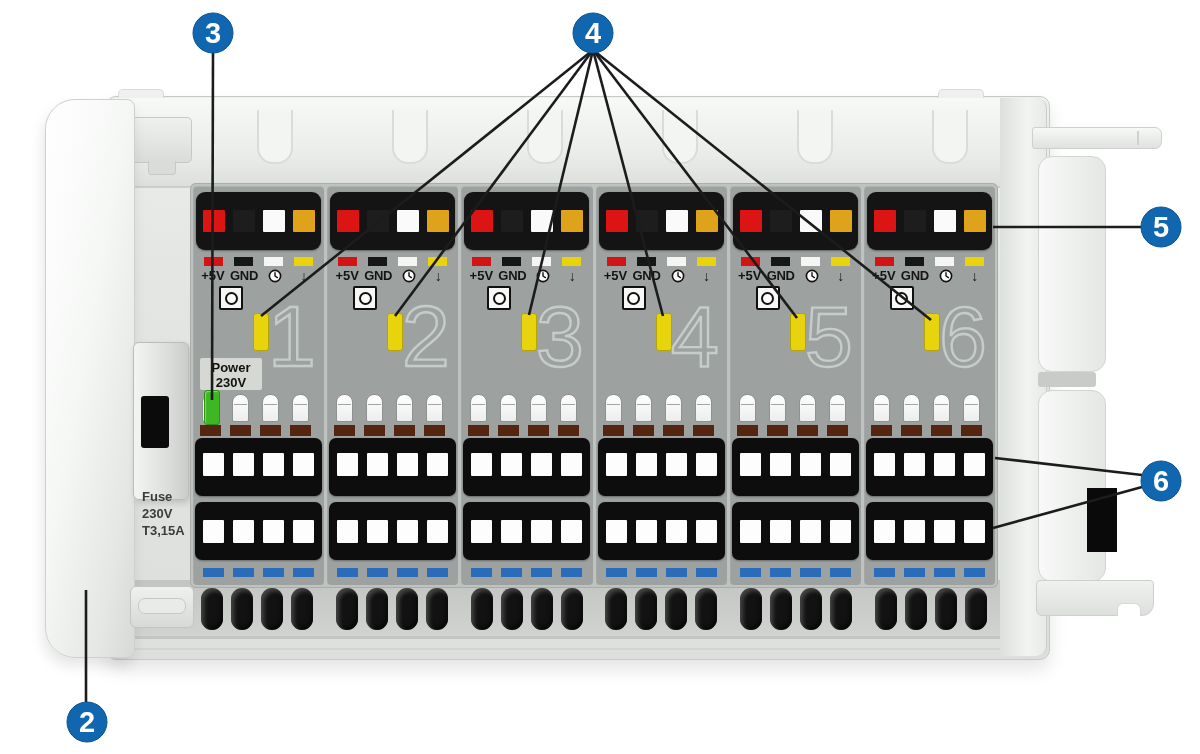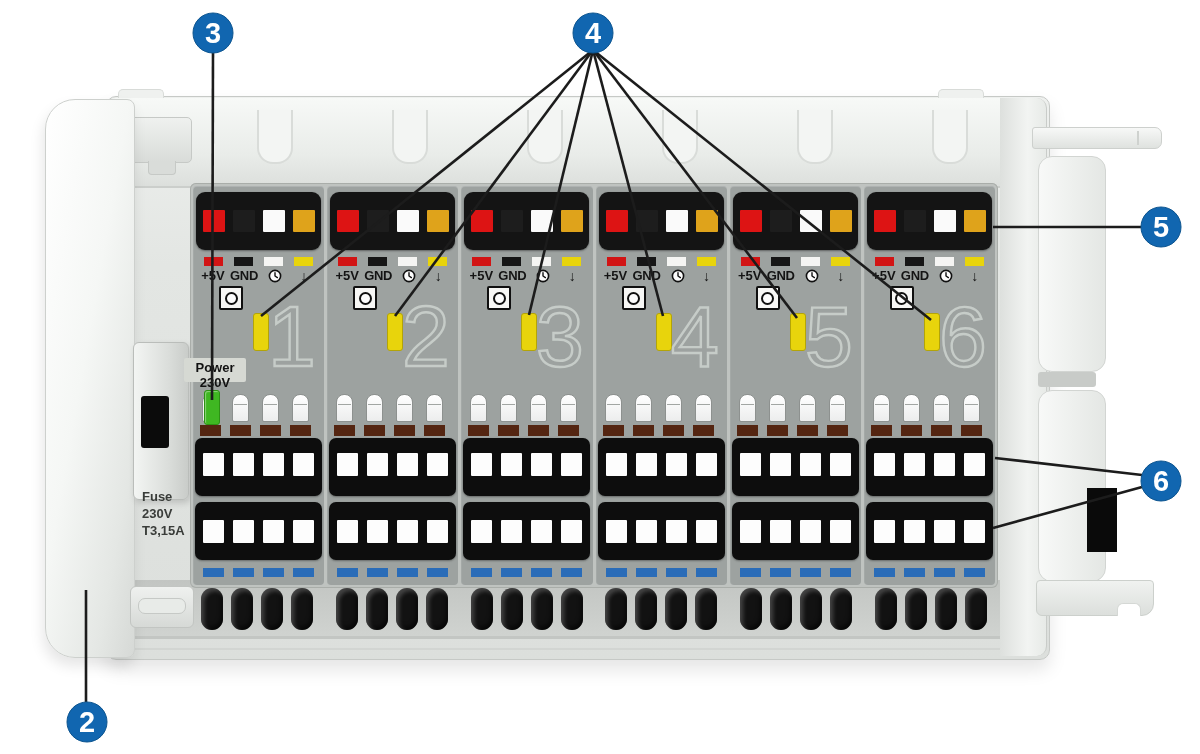--- a/index.html
+++ b/index.html
@@ -111,21 +111,21 @@
         display:flex;padding-left:8px;gap:9px;box-sizing:border-box;box-shadow:0 1px 2px rgba(0,0,0,.35);}
   .term.upper{top:252px;}
   .term.lower{top:316px;}
   .term .wsq{width:21px;height:23px;background:#fdfdfd;border-radius:1px;margin-top:15px;}
   .term.lower .wsq{margin-top:18px;}
 
   .dashes{position:absolute;left:0;top:382px;width:100%;display:flex;padding-left:10px;gap:9px;box-sizing:border-box;}
   .dash{width:21px;height:9px;background:var(--dash_blue);}
 
   
-  #power-label{left:184px;top:358px;width:62px;height:24px;background:#d6d9d3;border-radius:2px;z-index:7;
+  #power-label{left:200px;top:358px;width:62px;height:32px;background:#d6d9d3;border-radius:2px;z-index:7;
         text-align:center;font-size:13px;line-height:15px;font-weight:700;color:#111;padding-top:2px;box-sizing:border-box;}
   #power-label span{display:block;}
   #power-led{left:204px;top:390px;width:16px;height:35px;background:var(--led_green);
         border:1px solid #2c9214;border-radius:3px;box-sizing:border-box;z-index:8;
         box-shadow:inset 1px 1px 1px rgba(255,255,255,.4);}
 
   
   #vents{left:193px;top:588px;width:806px;display:flex;gap:3px;z-index:6;}
   .vent-group{position:relative;width:131px;height:42px;flex:1;display:flex;padding-left:8px;gap:8px;box-sizing:border-box;}
   .vent{width:22px;height:42px;background:#121212;border-radius:11px;

